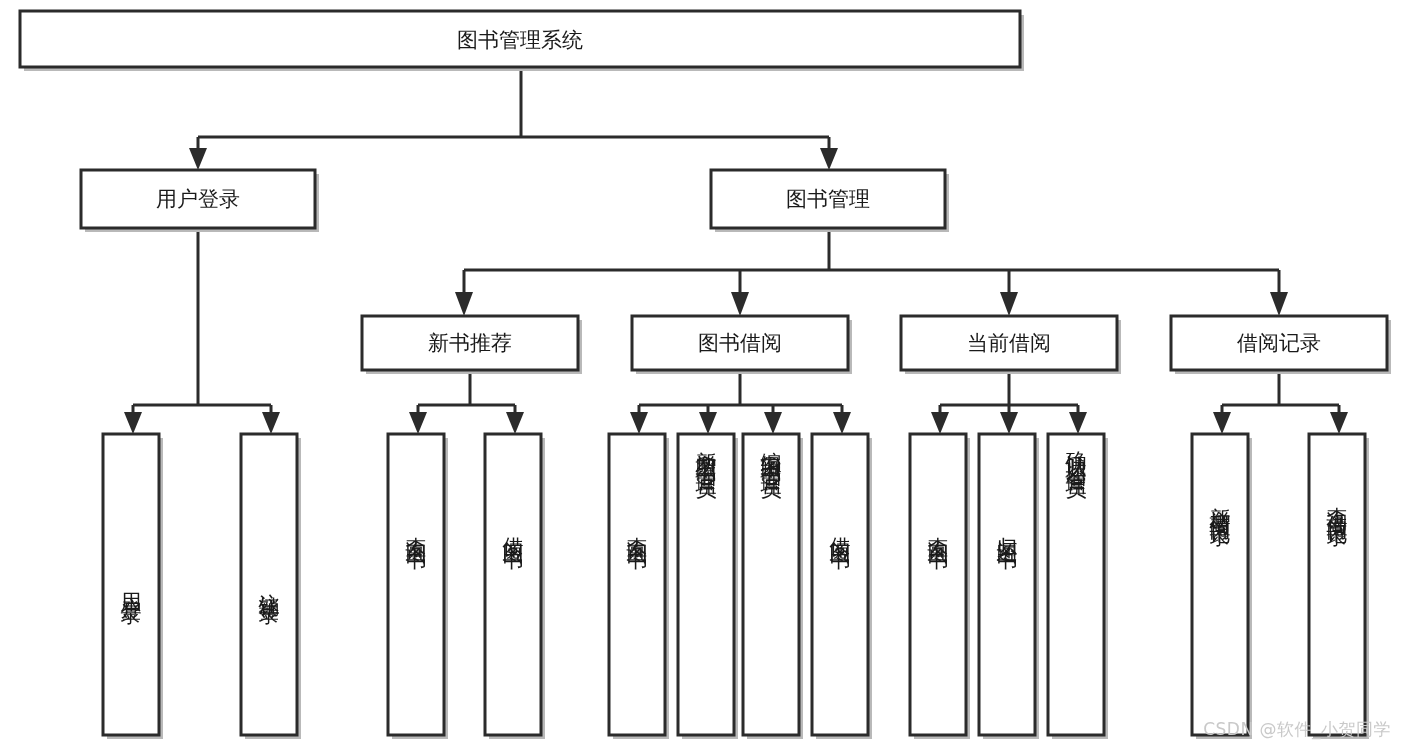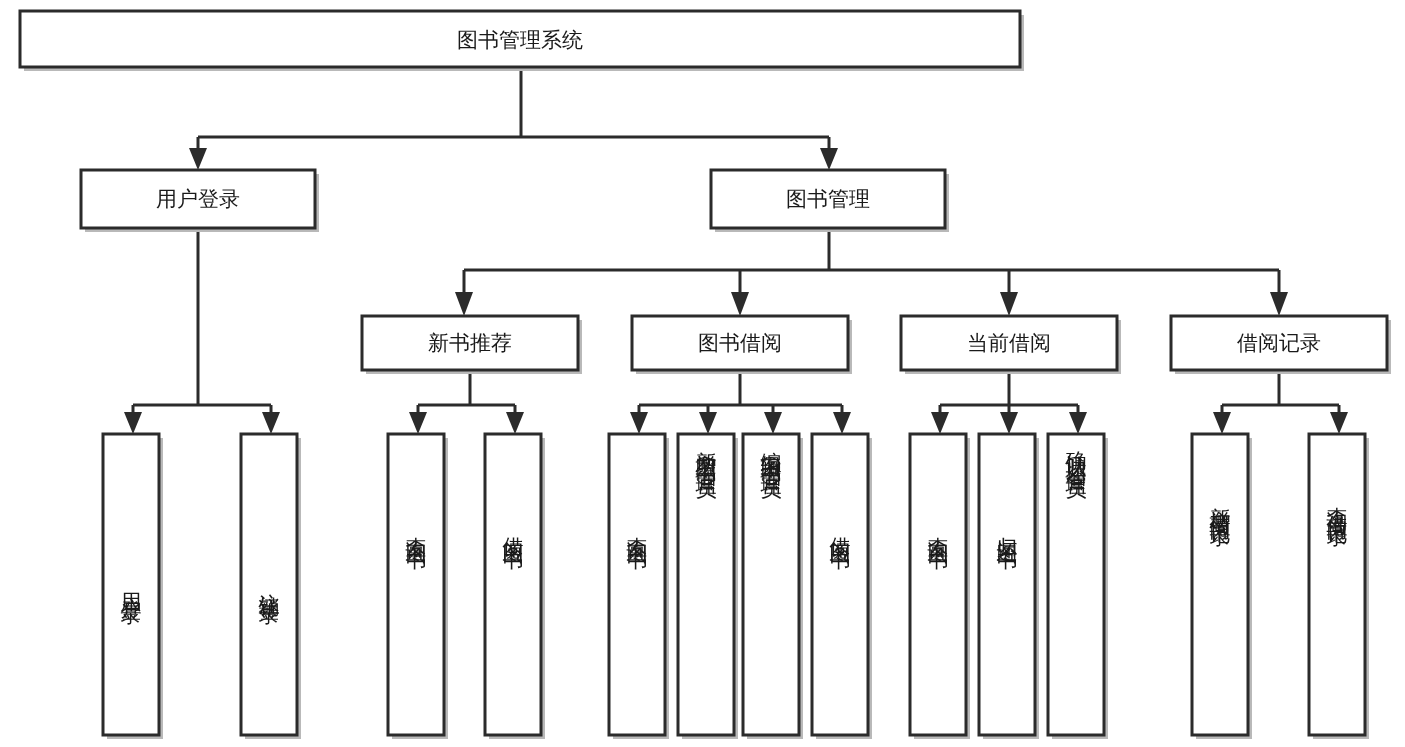--- a/index.html
+++ b/index.html
@@ -256,13 +256,14 @@
     </g>
 
     <g>
       <rect class="node-shadow" x="1313" y="438" width="56" height="301"></rect>
       <rect class="node-box" x="1309" y="434" width="56" height="301"></rect>
       <text class="node-label-vert" x="1337" y="502" writing-mode="tb" glyph-orientation-vertical="0" letter-spacing="4">查询借阅记录</text>
     </g>
 
   </svg>
 
+  <div class="watermark">CSDN @软件_小贺同学</div>
 </div>
 
 </body></html>

